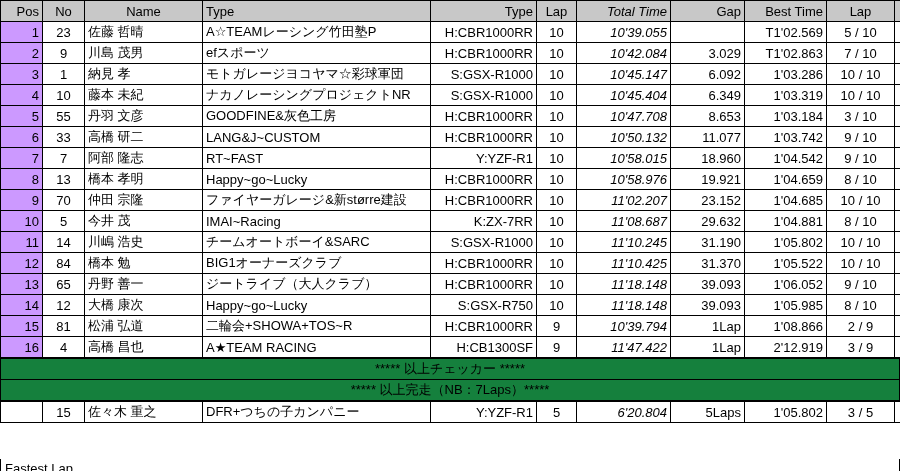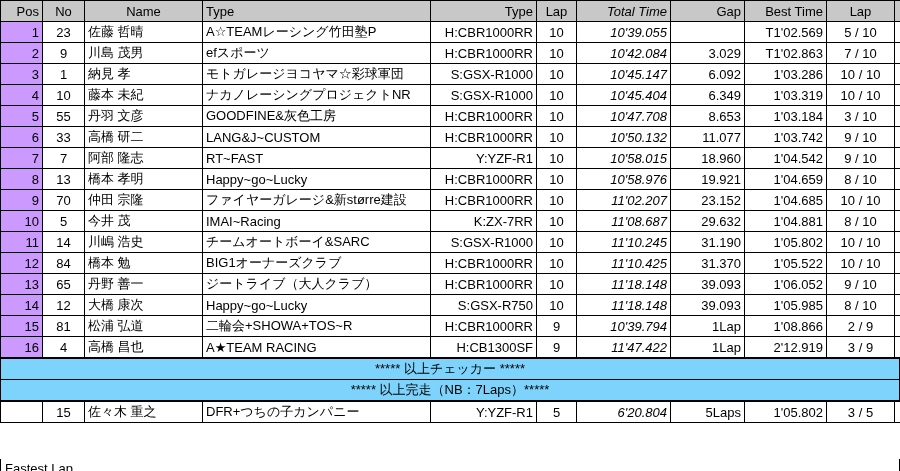--- a/index.html
+++ b/index.html
@@ -44,21 +44,21 @@
   .c-gap   { width: 74px;  text-align: right; }
   .c-best  { width: 82px;  text-align: right; }
   .c-blap  { width: 68px;  text-align: center; }
   .c-ave   { width: 96px;  text-align: right; }
 
   tbody td.c-pos { background: #cc99ff; }
   tbody tr.no-pos td.c-pos { background: #ffffff; }
 
   .banner td {
     text-align: center;
-    background: #7dd3fc;
+    background: #15803d;
     font-size: 13px;
   }
   .note-block {
     width: 900px;
     border-left: 1px solid #000;
     border-right: 1px solid #000;
     border-bottom: 1px solid #000;
   }
   .note-line {
     font-size: 13px;

